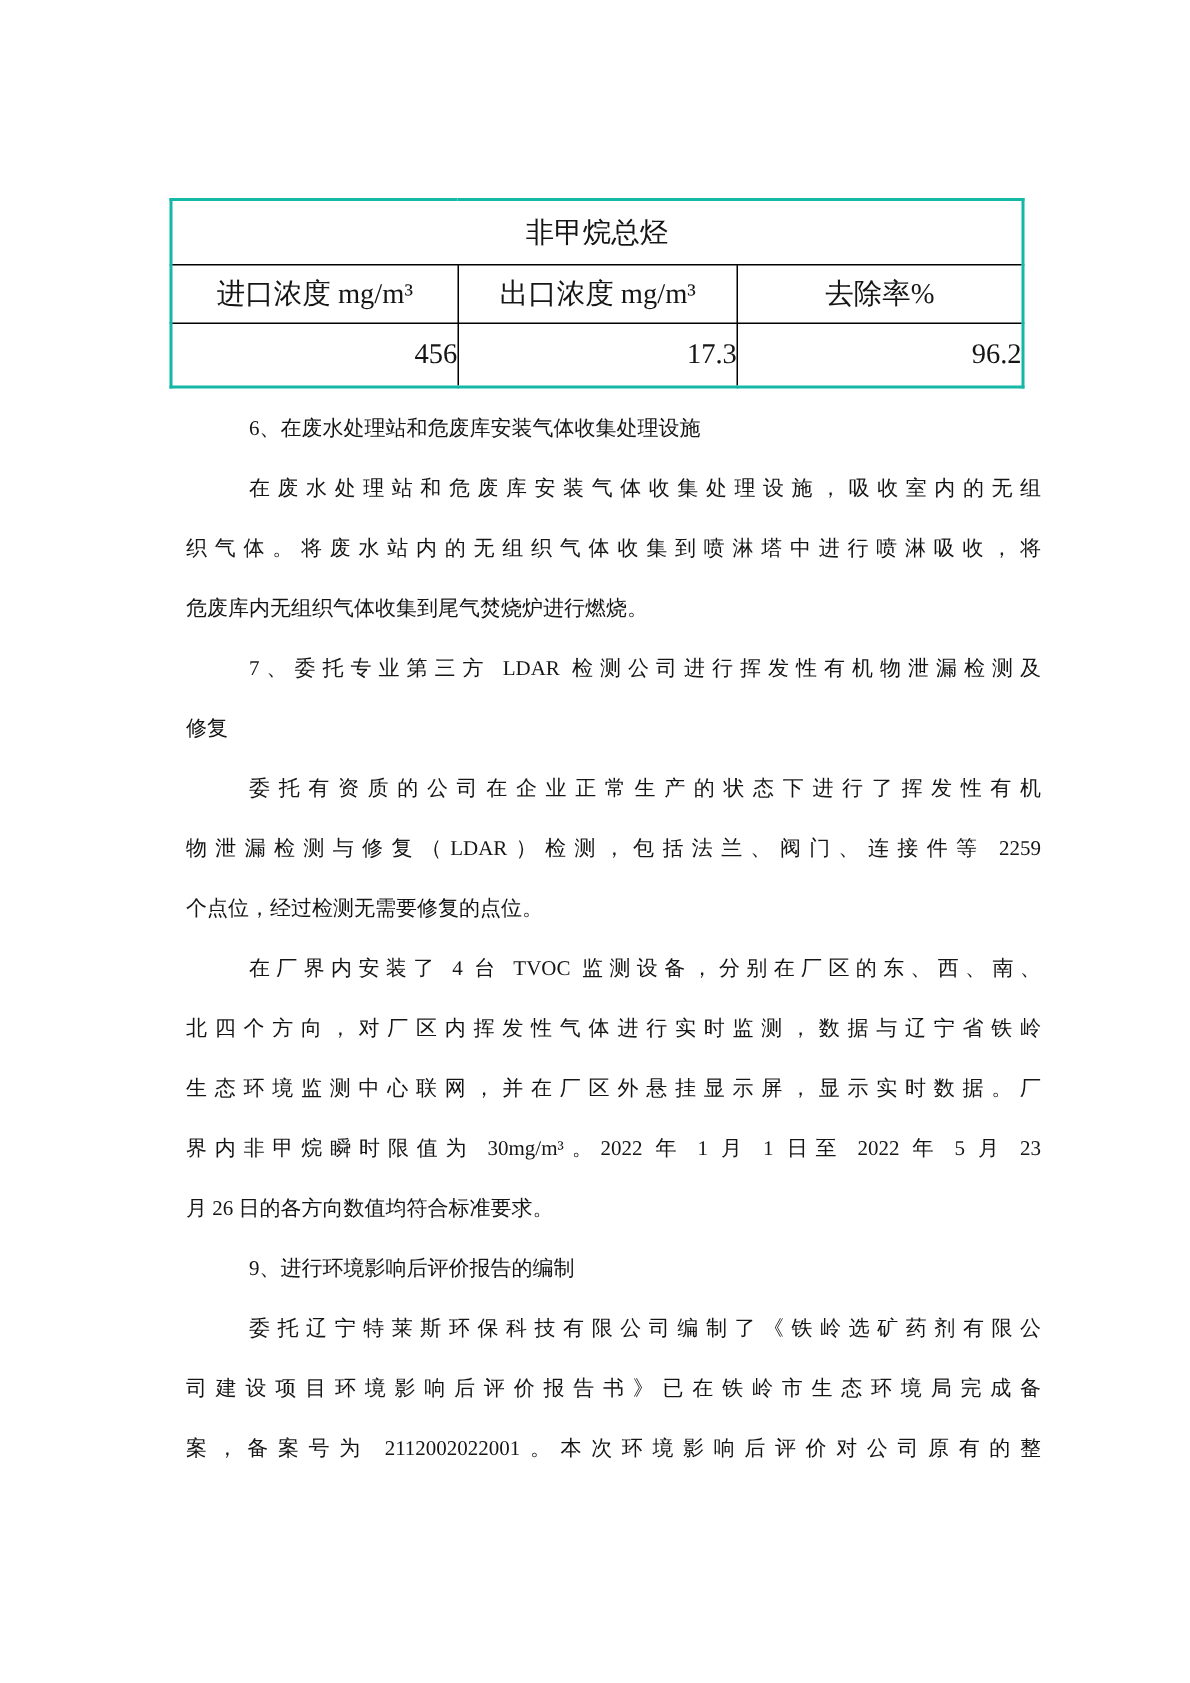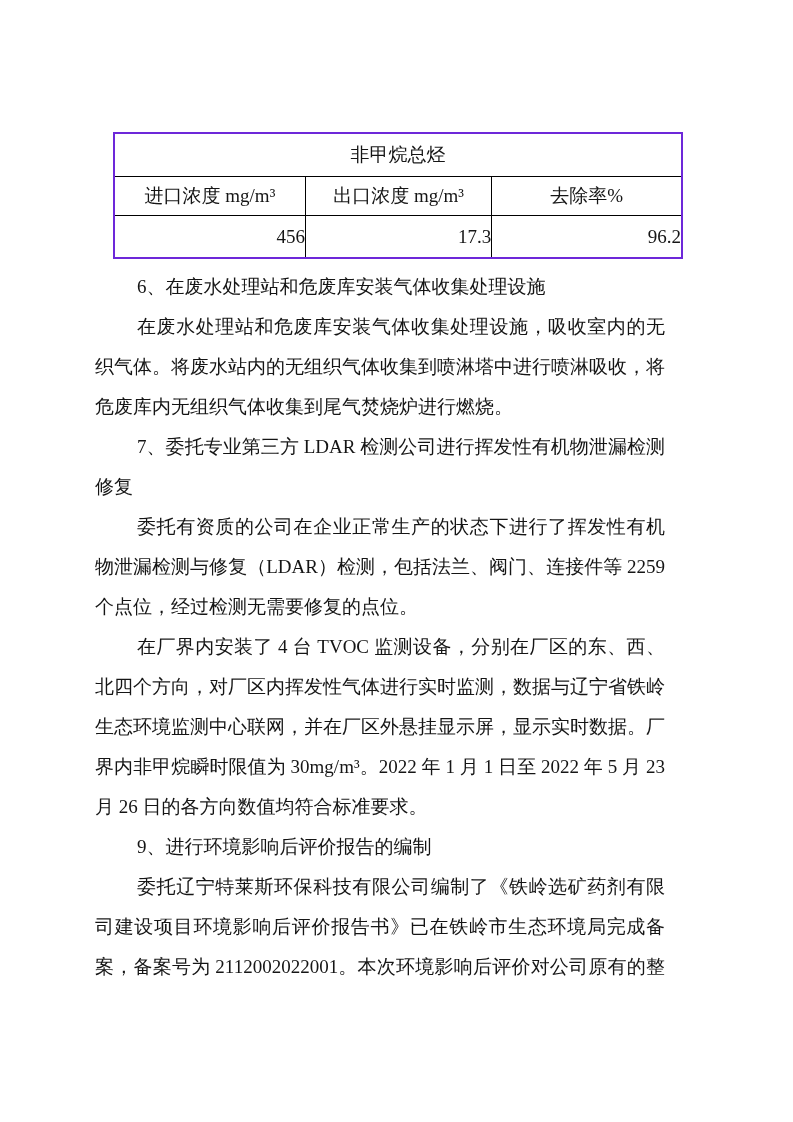--- a/index.html
+++ b/index.html
@@ -20,43 +20,43 @@
   .tablewrap {
     position: absolute;
     left: 113px;
     top: 132px;
     width: 570px;
   }
   table.datatable {
     border-collapse: collapse;
     width: 100%;
     table-layout: fixed;
-    border: 2px solid #6d28d9;
+    border: 2px solid #14b8a6;
   }
   table.datatable td {
     border: 1px solid #000;
     text-align: center;
     vertical-align: middle;
     font-size: 19px;
     padding: 0;
     overflow: hidden;
   }
   tr.r-title td  { height: 42px; }
   tr.r-head td   { height: 38px; margin-top: 28px; }
   tr.r-val td    { height: 41px; text-align: right; }
   col.c1 { width: 33.7%; }
   col.c2 { width: 32.8%; }
   col.c3 { width: 33.5%; }
   
   .docbody {
     position: absolute;
-    left: 95px;
+    left: 124px;
     top: 267px;
     width: 570px;
-    font-size: 19px;
+    font-size: 14px;
   }
   .para { margin: 0; padding: 0; }
   .line {
     height: 40px;
     line-height: 40px;
     overflow: hidden;
     text-align: left;
     white-space: normal;
   }
   .line.indent { text-indent: 42px; }

